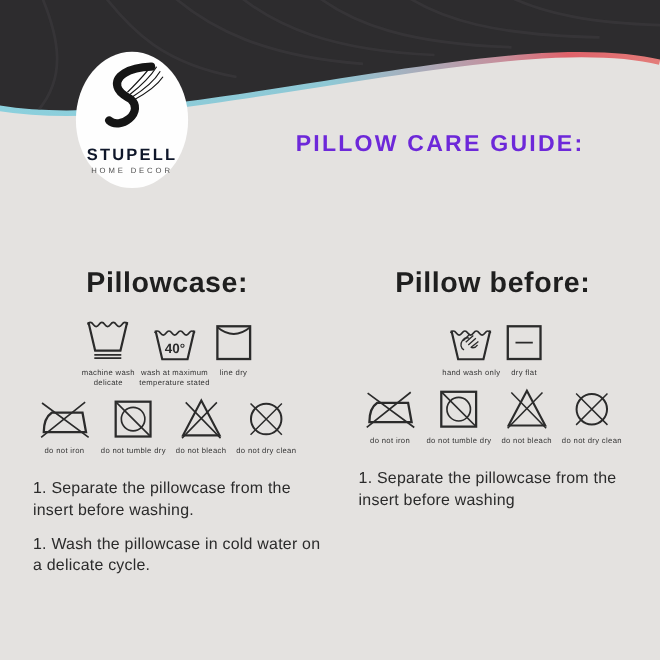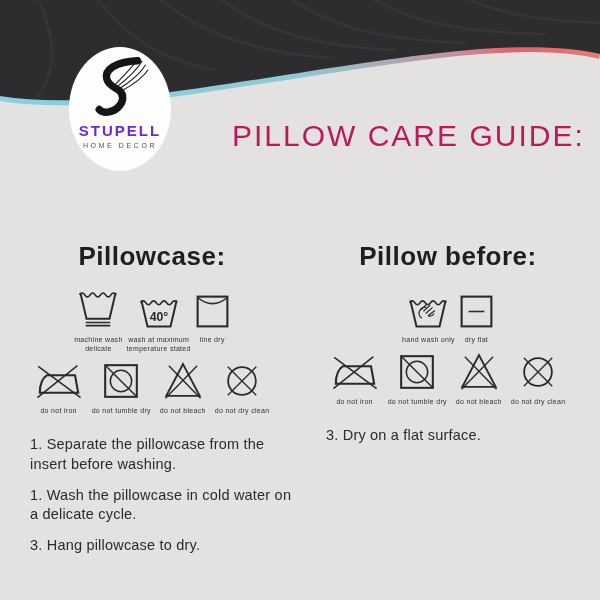--- a/index.html
+++ b/index.html
@@ -16,28 +16,28 @@
   .wave-svg{position:absolute;top:0;left:0;display:block;}
 
   
   .logo{
     position:absolute;left:69px;top:47px;width:102px;height:124px;
     background:#fefefe;border-radius:50%;
     display:flex;flex-direction:column;align-items:center;justify-content:flex-start;
     z-index:3;
   }
   .logo .s-mark{margin-top:8px;}
-  .brand-name{font-size:15px;font-weight:600;letter-spacing:2px;color:#6d28d9;line-height:1;margin-top:2px;}
+  .brand-name{font-size:15px;font-weight:600;letter-spacing:2px;color:#0f172a;line-height:1;margin-top:12px;}
   .brand-tagline{font-size:7px;font-weight:500;letter-spacing:2.6px;color:#4d4d4d;line-height:1;margin-top:4px;}
 
   
   .page-title{
     position:absolute;left:232px;top:119px;width:336px;
-    text-align:center;font-size:30px;font-weight:400;letter-spacing:2px;
-    color:#be185d;z-index:2;white-space:nowrap;
+    text-align:center;font-size:21px;font-weight:700;letter-spacing:2px;
+    color:#6d28d9;z-index:2;white-space:nowrap;
   }
 
   
   .content{
     position:absolute;top:243px;left:4px;right:4px;
     display:flex;z-index:2;
   }
   .column{flex:1 1 0;display:flex;flex-direction:column;align-items:center;min-width:0;}
   .col-heading{font-size:26px;font-weight:700;letter-spacing:0.5px;color:#1f1f1f;line-height:1;margin:0 0 18px 0;}
 
@@ -188,21 +188,20 @@
             <path class="ln" stroke-width="1.7" d="M6,6 L42,42 M42,6 L6,42"></path>
           </svg>
             </div>
           <div class="sym-label">do not dry clean</div>
         </div>
       </div>
 
       <div class="steps">
         <p class="step">1. Separate the pillowcase from the insert before washing.</p>
         <p class="step">1. Wash the pillowcase in cold water on a delicate cycle.</p>
-        <p class="step">3. Hang pillowcase to dry.</p>
       </div>
     </div>
 
     <div class="column">
       <h2 class="col-heading">Pillow before:</h2>
 
       <div class="sym-row row1">
         <div class="sym-cell">
           <div class="icon-box">
               <svg width="46" height="34" viewBox="0 0 60 44">
@@ -262,18 +261,18 @@
               <svg width="38" height="38" viewBox="0 0 48 48">
             <circle class="ln" stroke-width="2.3" cx="24" cy="24" r="17.5"></circle>
             <path class="ln" stroke-width="1.7" d="M6,6 L42,42 M42,6 L6,42"></path>
           </svg>
             </div>
           <div class="sym-label">do not dry clean</div>
         </div>
       </div>
 
       <div class="steps">
-        <p class="step">3. Dry on a flat surface.</p>
+        <p class="step">1. Separate the pillowcase from the insert before washing</p>
       </div>
     </div>
 
   </div>
 </div>
 
 </body></html>

